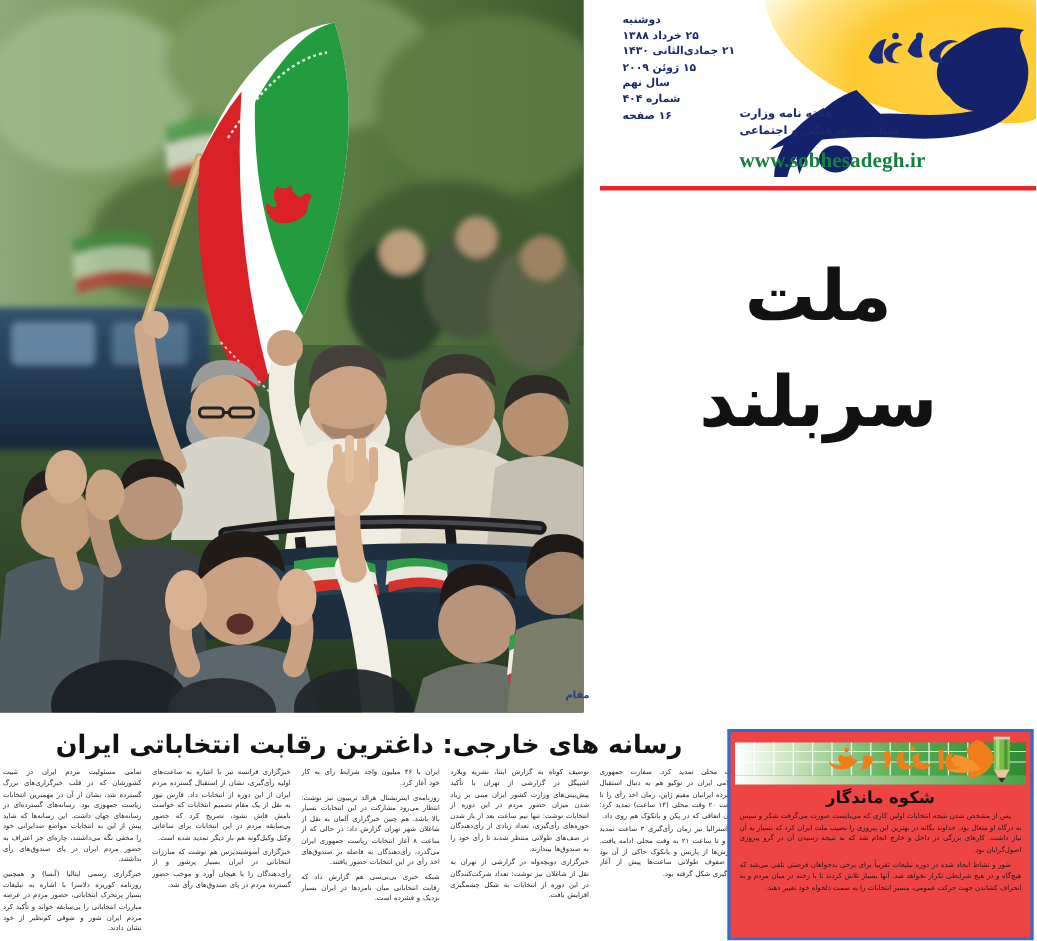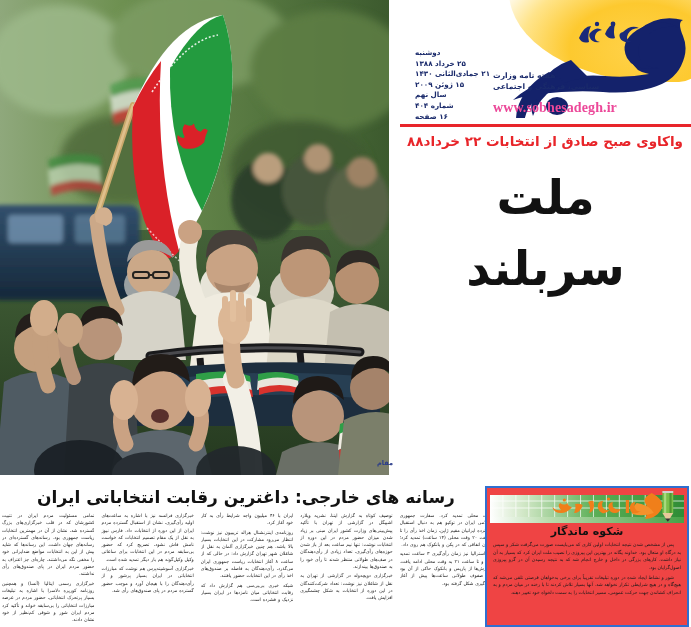--- a/index.html
+++ b/index.html
@@ -44,42 +44,41 @@
   .dateblock {
     position: absolute;
     top: 8px; right: 148px;
     width: 128px;
     text-align: left;
     direction: rtl;
     color: #1a2a6b;
     font-size: 7.2px;
     line-height: 10.6px;
     font-weight: bold;
-    margin-top: 40px;
   }
   .dateblock div { white-space: nowrap; }
 
   .tagline {
     position: absolute;
     right: 20px; bottom: 30px;
     width: 178px;
     text-align: left;
     direction: rtl;
     color: #1a2a6b;
     font-size: 7.6px;
     line-height: 11px;
     font-weight: bold;
   }
   .site-url {
     position: absolute;
     right: 18px; bottom: 6px;
     width: 180px;
     text-align: left;
     direction: ltr;
-    color: #ec4899;
+    color: #15803d;
     font-family: "Liberation Serif", "DejaVu Serif", serif;
     font-size: 14px;
     font-weight: bold;
     letter-spacing: 0.1px;
   }
 
   
   .red-rule {
     position: absolute;
     top: 124px; right: 0;
@@ -457,21 +456,20 @@
     <div class="tagline">
       <div>هفته نامه وزارت</div>
       <div>سیاسی، فرهنگی و اجتماعی</div>
     </div>
 
     <div class="site-url">www.sobhesadegh.ir</div>
   </div>
 
   <div class="red-rule"></div>
 
-  <div class="red-subhead">واکاوی صبح صادق از انتخابات ۲۲ خرداد۸۸</div>
 
   <div class="headline">
     <span class="hl">ملت</span>
     <span class="hl">سربلند</span>
   </div>
   <div class="page-ref">مقام</div>
 
   <div class="sec-headline">رسانه های خارجی: داغترین رقابت انتخاباتی ایران</div>
 
   <div class="body-cols">

